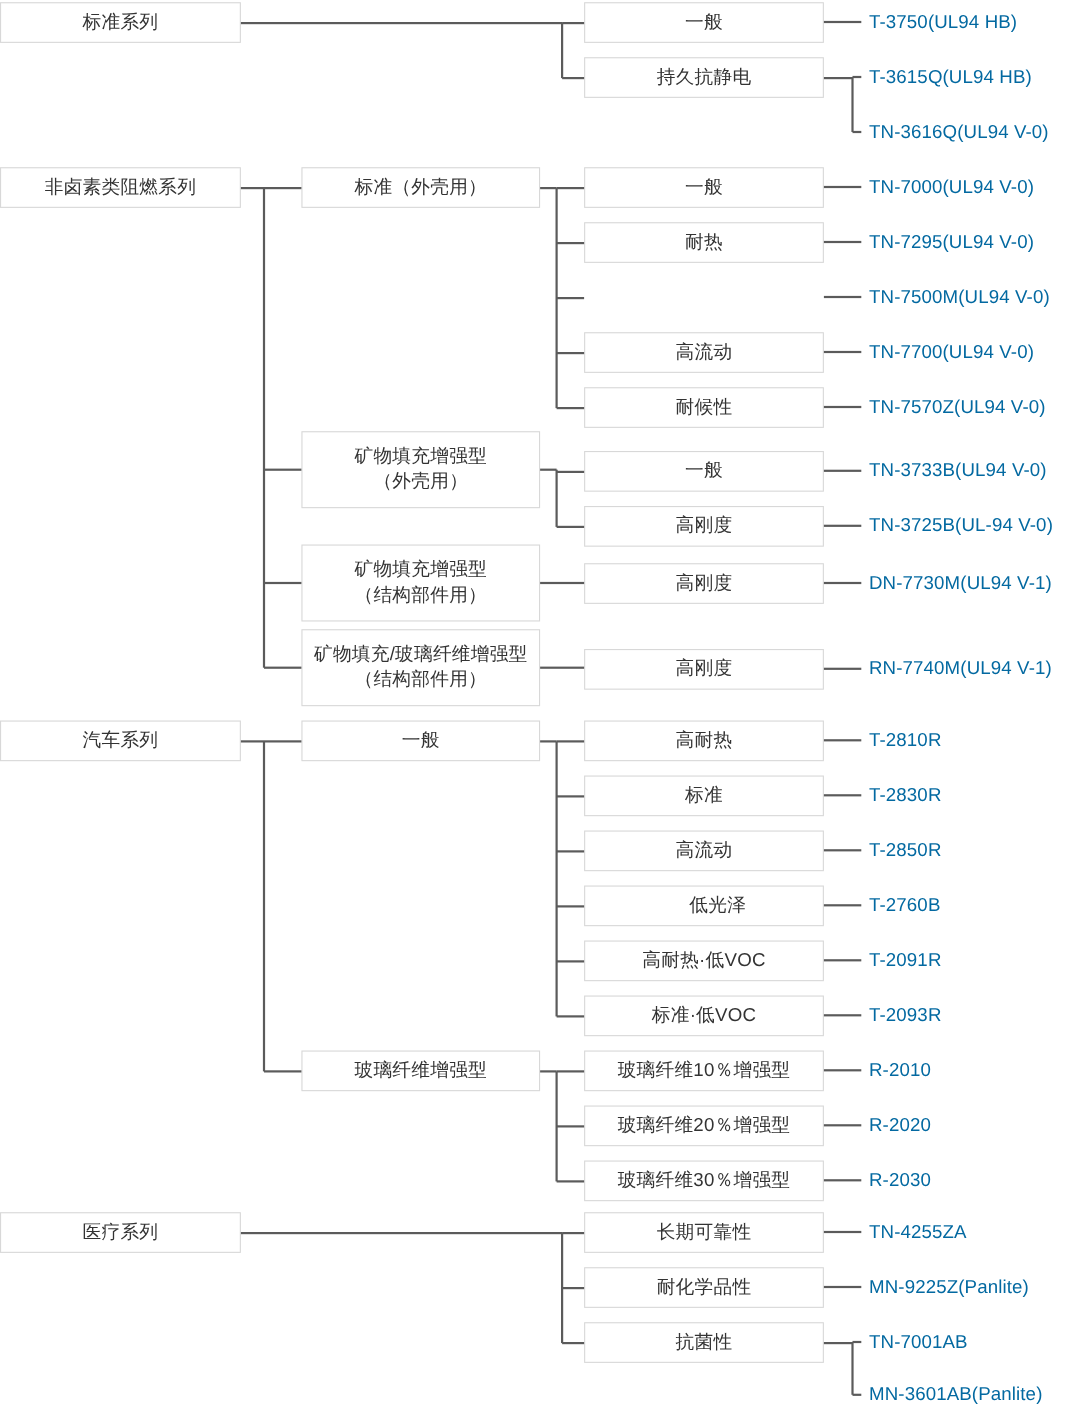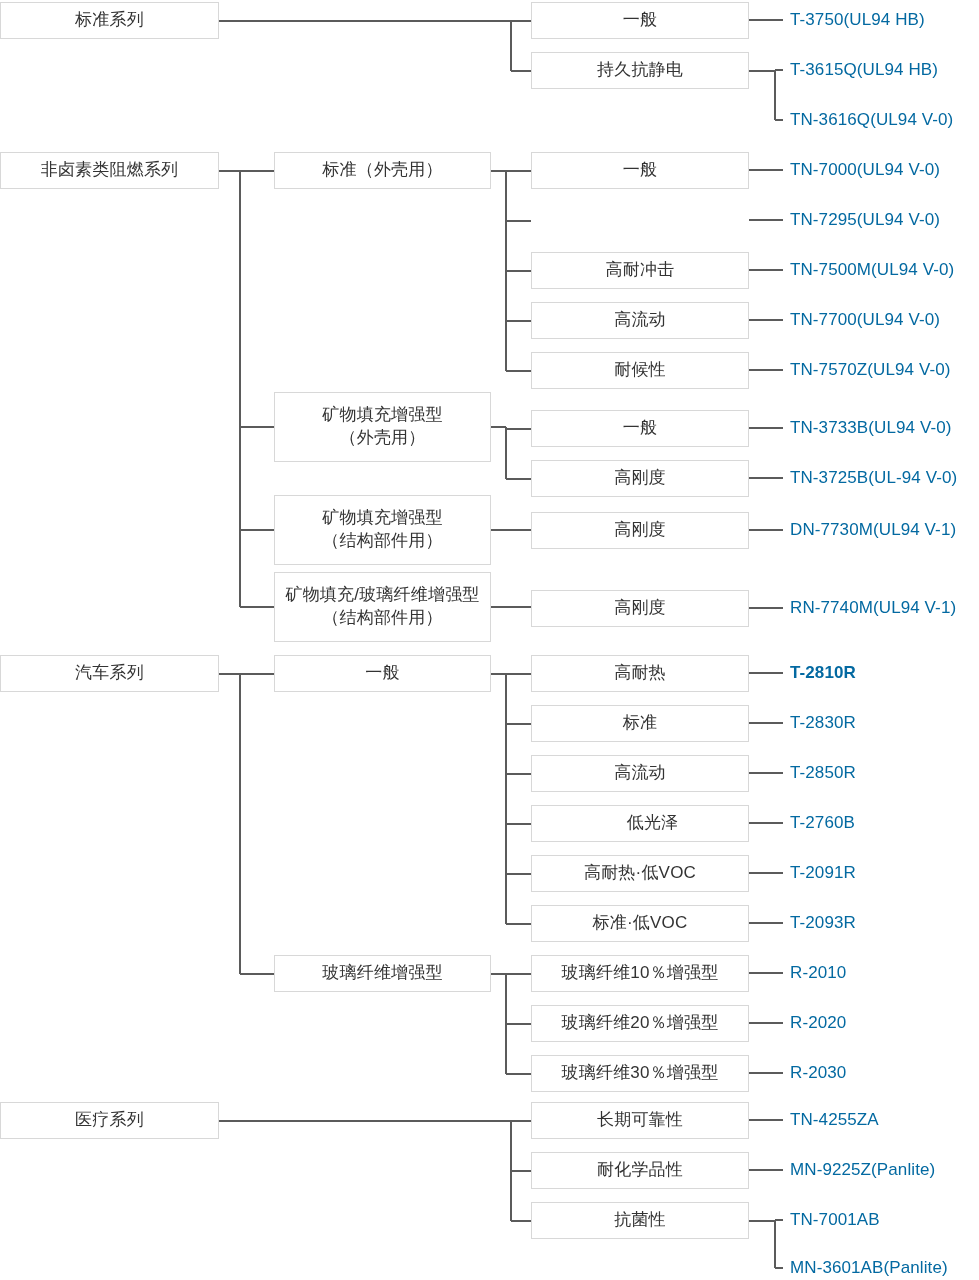--- a/index.html
+++ b/index.html
@@ -92,23 +92,23 @@
 （结构部件用）</div>
     <div class="hline" style="left: 219px; top: 169.5px; width: 21px;"></div>
     <div class="vline" style="left: 239px; top: 170.5px; height: 436.5px;"></div>
     <div class="hline" style="left: 240px; top: 169.5px; width: 34px;"></div>
     <div class="hline" style="left: 240px; top: 426px; width: 34px;"></div>
     <div class="hline" style="left: 240px; top: 529px; width: 34px;"></div>
     <div class="hline" style="left: 240px; top: 606px; width: 34px;"></div>
     <div class="node col3 h1" style="top: 152px;">一般</div>
     <div class="hline" style="left: 749px; top: 169px; width: 34px;"></div>
     <div class="leaf" style="left: 790px; top: 170px;">TN-7000(UL94 V-0)</div>
+    <div class="node col3 h1" style="top: 202px;">耐热</div>
     <div class="hline" style="left: 749px; top: 219px; width: 34px;"></div>
     <div class="leaf" style="left: 790px; top: 220px;">TN-7295(UL94 V-0)</div>
-    <div class="node col3 h1" style="top: 252px;">高耐冲击</div>
     <div class="hline" style="left: 749px; top: 269px; width: 34px;"></div>
     <div class="leaf" style="left: 790px; top: 270px;">TN-7500M(UL94 V-0)</div>
     <div class="node col3 h1" style="top: 302px;">高流动</div>
     <div class="hline" style="left: 749px; top: 319px; width: 34px;"></div>
     <div class="leaf" style="left: 790px; top: 320px;">TN-7700(UL94 V-0)</div>
     <div class="node col3 h1" style="top: 352px;">耐候性</div>
     <div class="hline" style="left: 749px; top: 369px; width: 34px;"></div>
     <div class="leaf" style="left: 790px; top: 370px;">TN-7570Z(UL94 V-0)</div>
     <div class="hline" style="left: 491px; top: 169.5px; width: 15px;"></div>
     <div class="vline" style="left: 505px; top: 170.5px; height: 200px;"></div>
@@ -137,21 +137,21 @@
     <div class="hline" style="left: 491px; top: 606px; width: 40px;"></div>
     <div class="node col1 h1" style="top: 655px;">汽车系列</div>
     <div class="node col2 h1" style="top: 655px;">一般</div>
     <div class="node col2 h1" style="top: 955px;">玻璃纤维增强型</div>
     <div class="hline" style="left: 219px; top: 672.5px; width: 21px;"></div>
     <div class="vline" style="left: 239px; top: 673.5px; height: 300px;"></div>
     <div class="hline" style="left: 240px; top: 672.5px; width: 34px;"></div>
     <div class="hline" style="left: 240px; top: 972.5px; width: 34px;"></div>
     <div class="node col3 h1" style="top: 655px;">高耐热</div>
     <div class="hline" style="left: 749px; top: 672px; width: 34px;"></div>
-    <div class="leaf" style="left: 790px; top: 673px; font-weight: bold;">T-2810R</div>
+    <div class="leaf" style="left: 790px; top: 673px;">T-2810R</div>
     <div class="node col3 h1" style="top: 705px;">标准</div>
     <div class="hline" style="left: 749px; top: 722px; width: 34px;"></div>
     <div class="leaf" style="left: 790px; top: 723px;">T-2830R</div>
     <div class="node col3 h1" style="top: 755px;">高流动</div>
     <div class="hline" style="left: 749px; top: 772px; width: 34px;"></div>
     <div class="leaf" style="left: 790px; top: 773px;">T-2850R</div>
     <div class="node col3 h1" style="top: 805px; padding-left: 25px;">低光泽</div>
     <div class="hline" style="left: 749px; top: 822px; width: 34px;"></div>
     <div class="leaf" style="left: 790px; top: 823px;">T-2760B</div>
     <div class="node col3 h1" style="top: 855px;">高耐热·低VOC</div>

